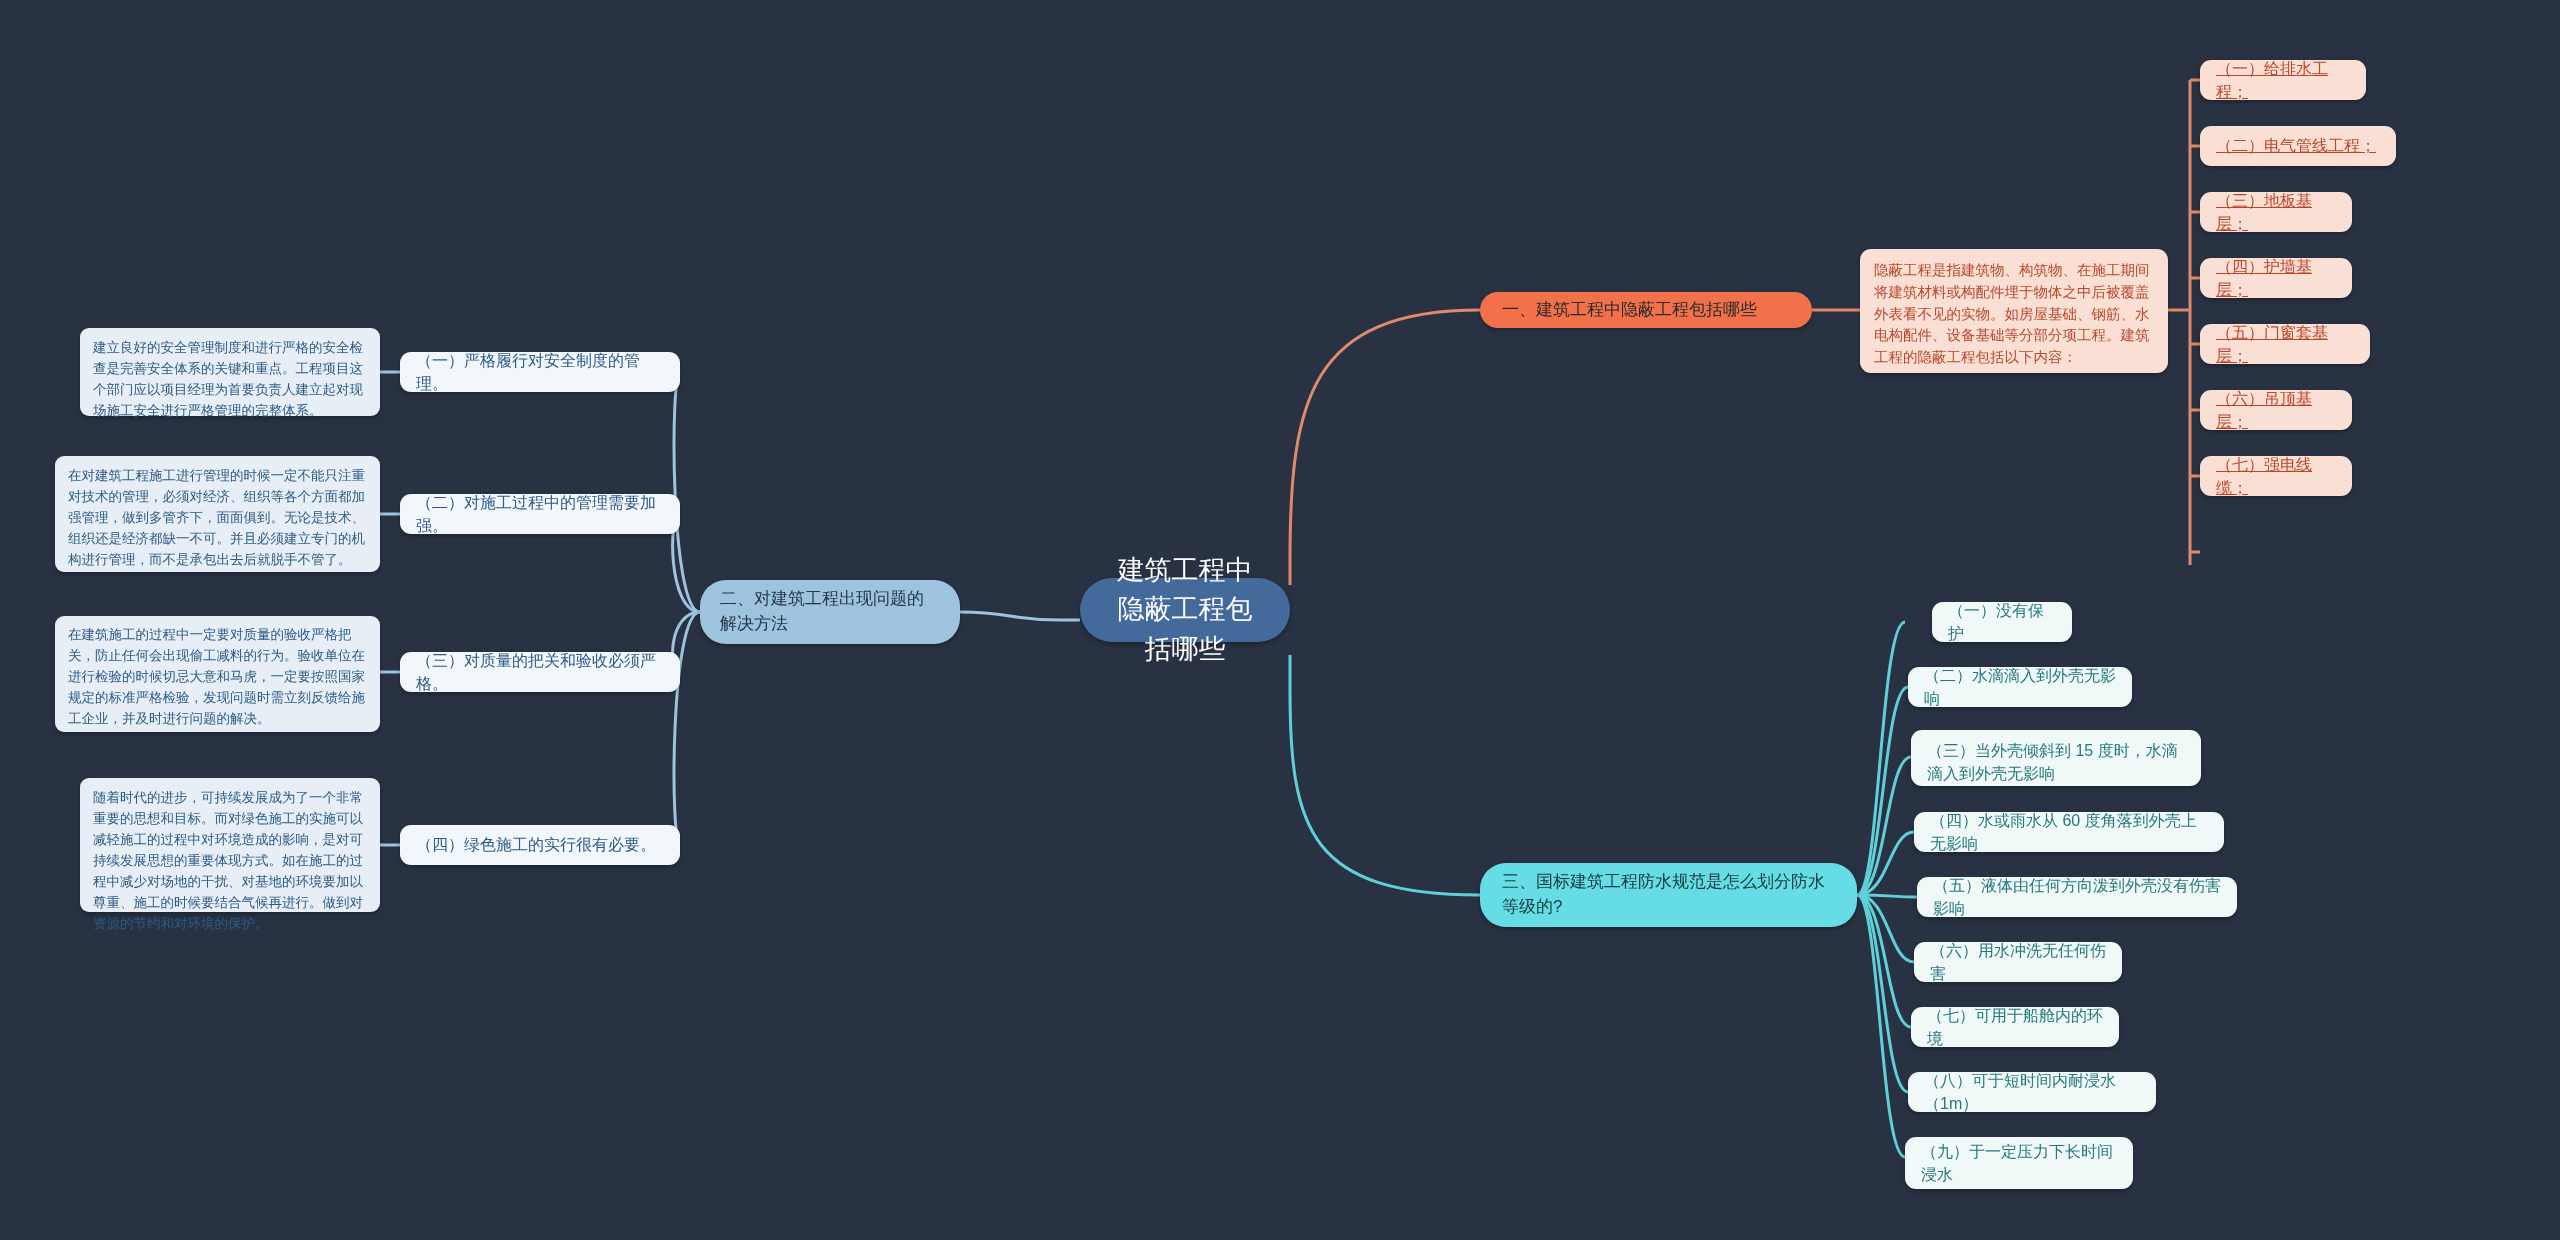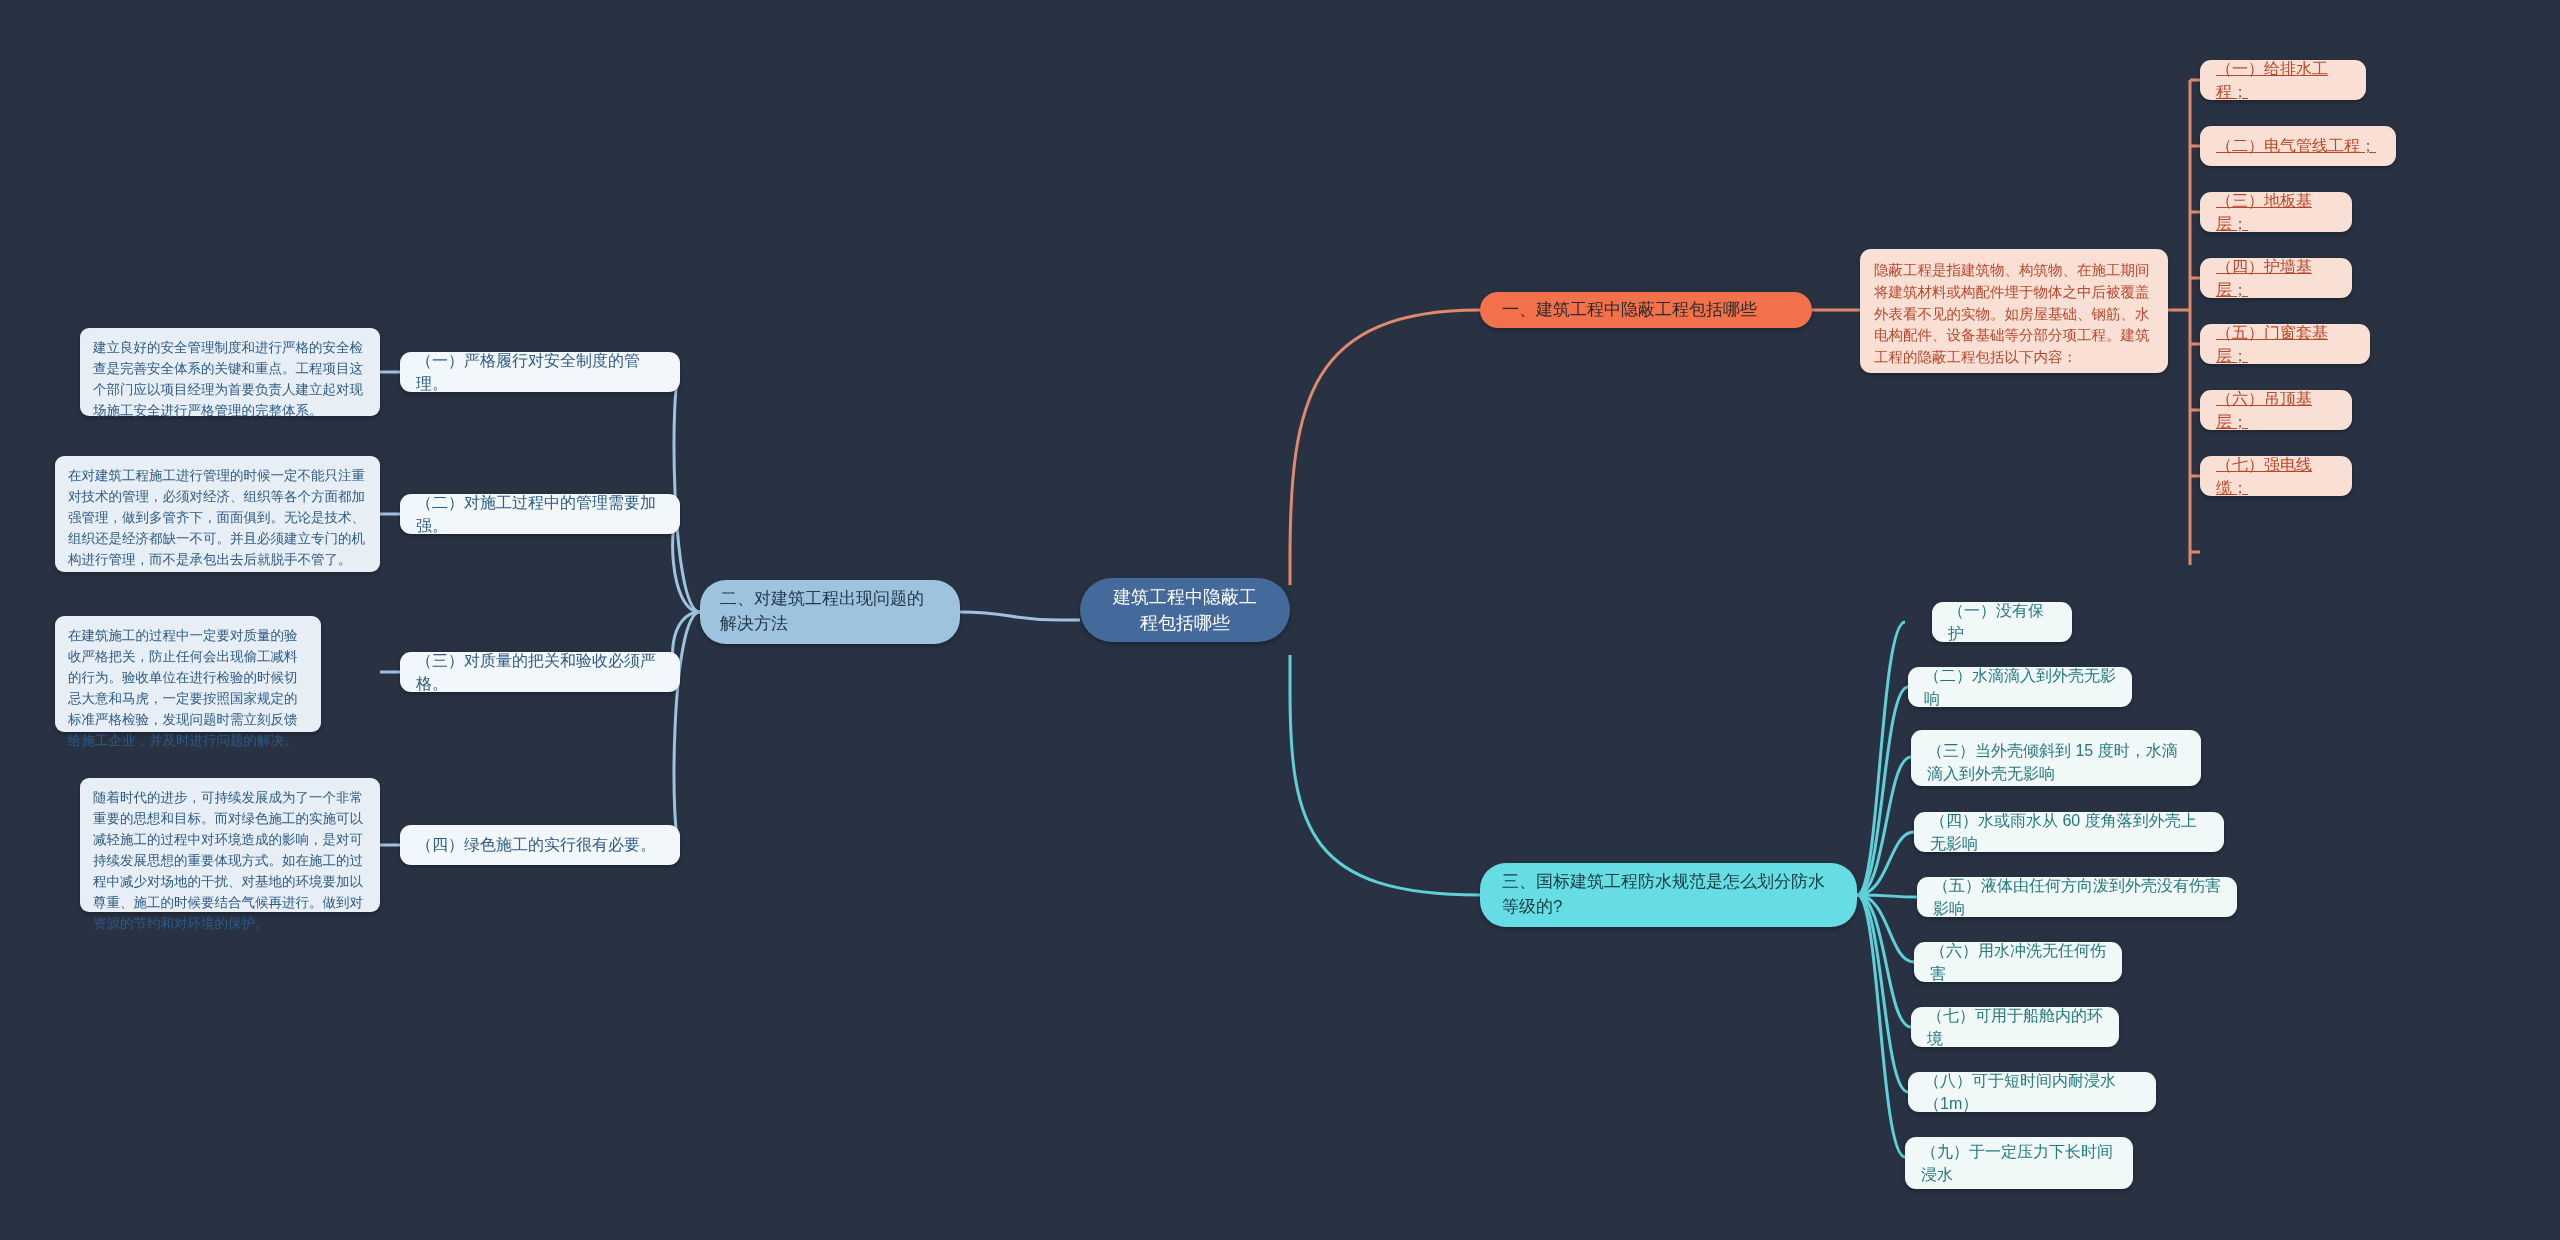--- a/index.html
+++ b/index.html
@@ -30,21 +30,21 @@
     align-items: center;
     line-height: 1.45;
     white-space: pre-wrap;
   }
 
   
   .root {
     background: #44699b;
     color: #ffffff;
     border-radius: 46px;
-    font-size: 18px;
+    font-size: 27px;
     justify-content: center;
     text-align: center;
     padding: 10px 26px;
     box-shadow: 0 2px 5px rgba(0,0,0,.35);
   }
 
   
   .branch-orange {
     background: #f2714b;
     color: #2b2b2b;
@@ -217,21 +217,21 @@
   <div class="node leaf-blue" style="left:400px; top:825px; width:280px; height:40px;">
     <span>（四）绿色施工的实行很有必要。</span>
   </div>
 
   <div class="node desc-blue" style="left:80px; top:328px; width:300px; height:88px;">
     <span>建立良好的安全管理制度和进行严格的安全检查是完善安全体系的关键和重点。工程项目这个部门应以项目经理为首要负责人建立起对现场施工安全进行严格管理的完整体系。</span>
   </div>
   <div class="node desc-blue" style="left:55px; top:456px; width:325px; height:116px;">
     <span>在对建筑工程施工进行管理的时候一定不能只注重对技术的管理，必须对经济、组织等各个方面都加强管理，做到多管齐下，面面俱到。无论是技术、组织还是经济都缺一不可。并且必须建立专门的机构进行管理，而不是承包出去后就脱手不管了。</span>
   </div>
-  <div class="node desc-blue" style="left:55px; top:616px; width:266px; height:116px;">
+  <div class="node desc-blue" style="left:55px; top:616px; width:325px; height:116px;font-family:Liberation Mono, monospace;">
     <span>在建筑施工的过程中一定要对质量的验收严格把关，防止任何会出现偷工减料的行为。验收单位在进行检验的时候切忌大意和马虎，一定要按照国家规定的标准严格检验，发现问题时需立刻反馈给施工企业，并及时进行问题的解决。</span>
   </div>
   <div class="node desc-blue" style="left:80px; top:778px; width:300px; height:134px;">
     <span>随着时代的进步，可持续发展成为了一个非常重要的思想和目标。而对绿色施工的实施可以减轻施工的过程中对环境造成的影响，是对可持续发展思想的重要体现方式。如在施工的过程中减少对场地的干扰、对基地的环境要加以尊重、施工的时候要结合气候再进行。做到对资源的节约和对环境的保护。</span>
   </div>
 
   <div class="node branch-cyan" style="left:1480px; top:863px; width:377px; height:64px;">
     <span>三、国标建筑工程防水规范是怎么划分防水等级的?</span>
   </div>
 

